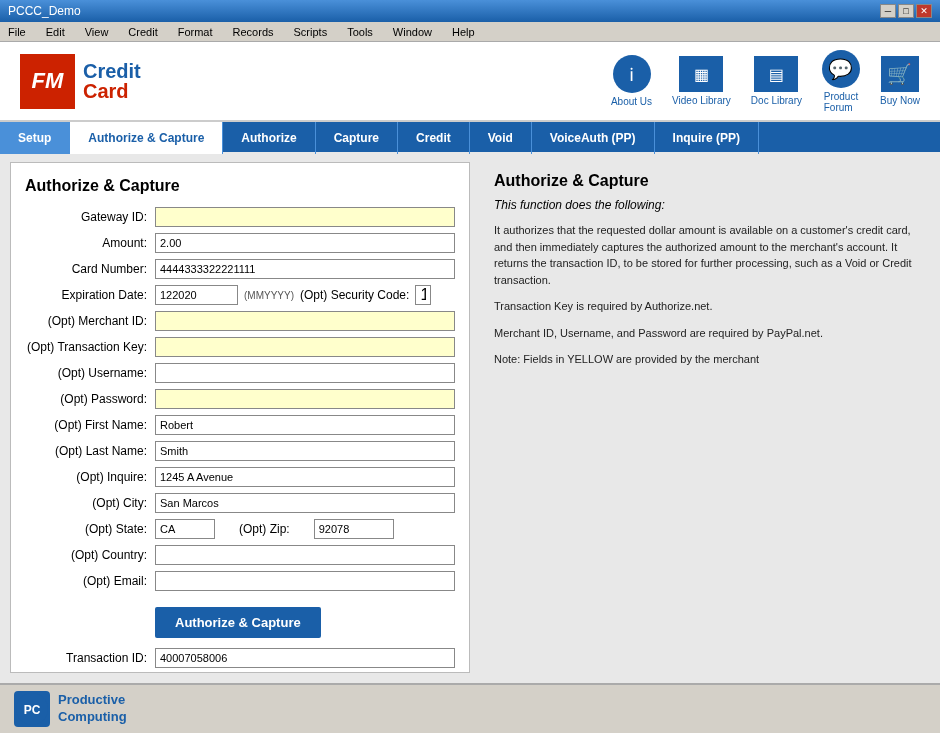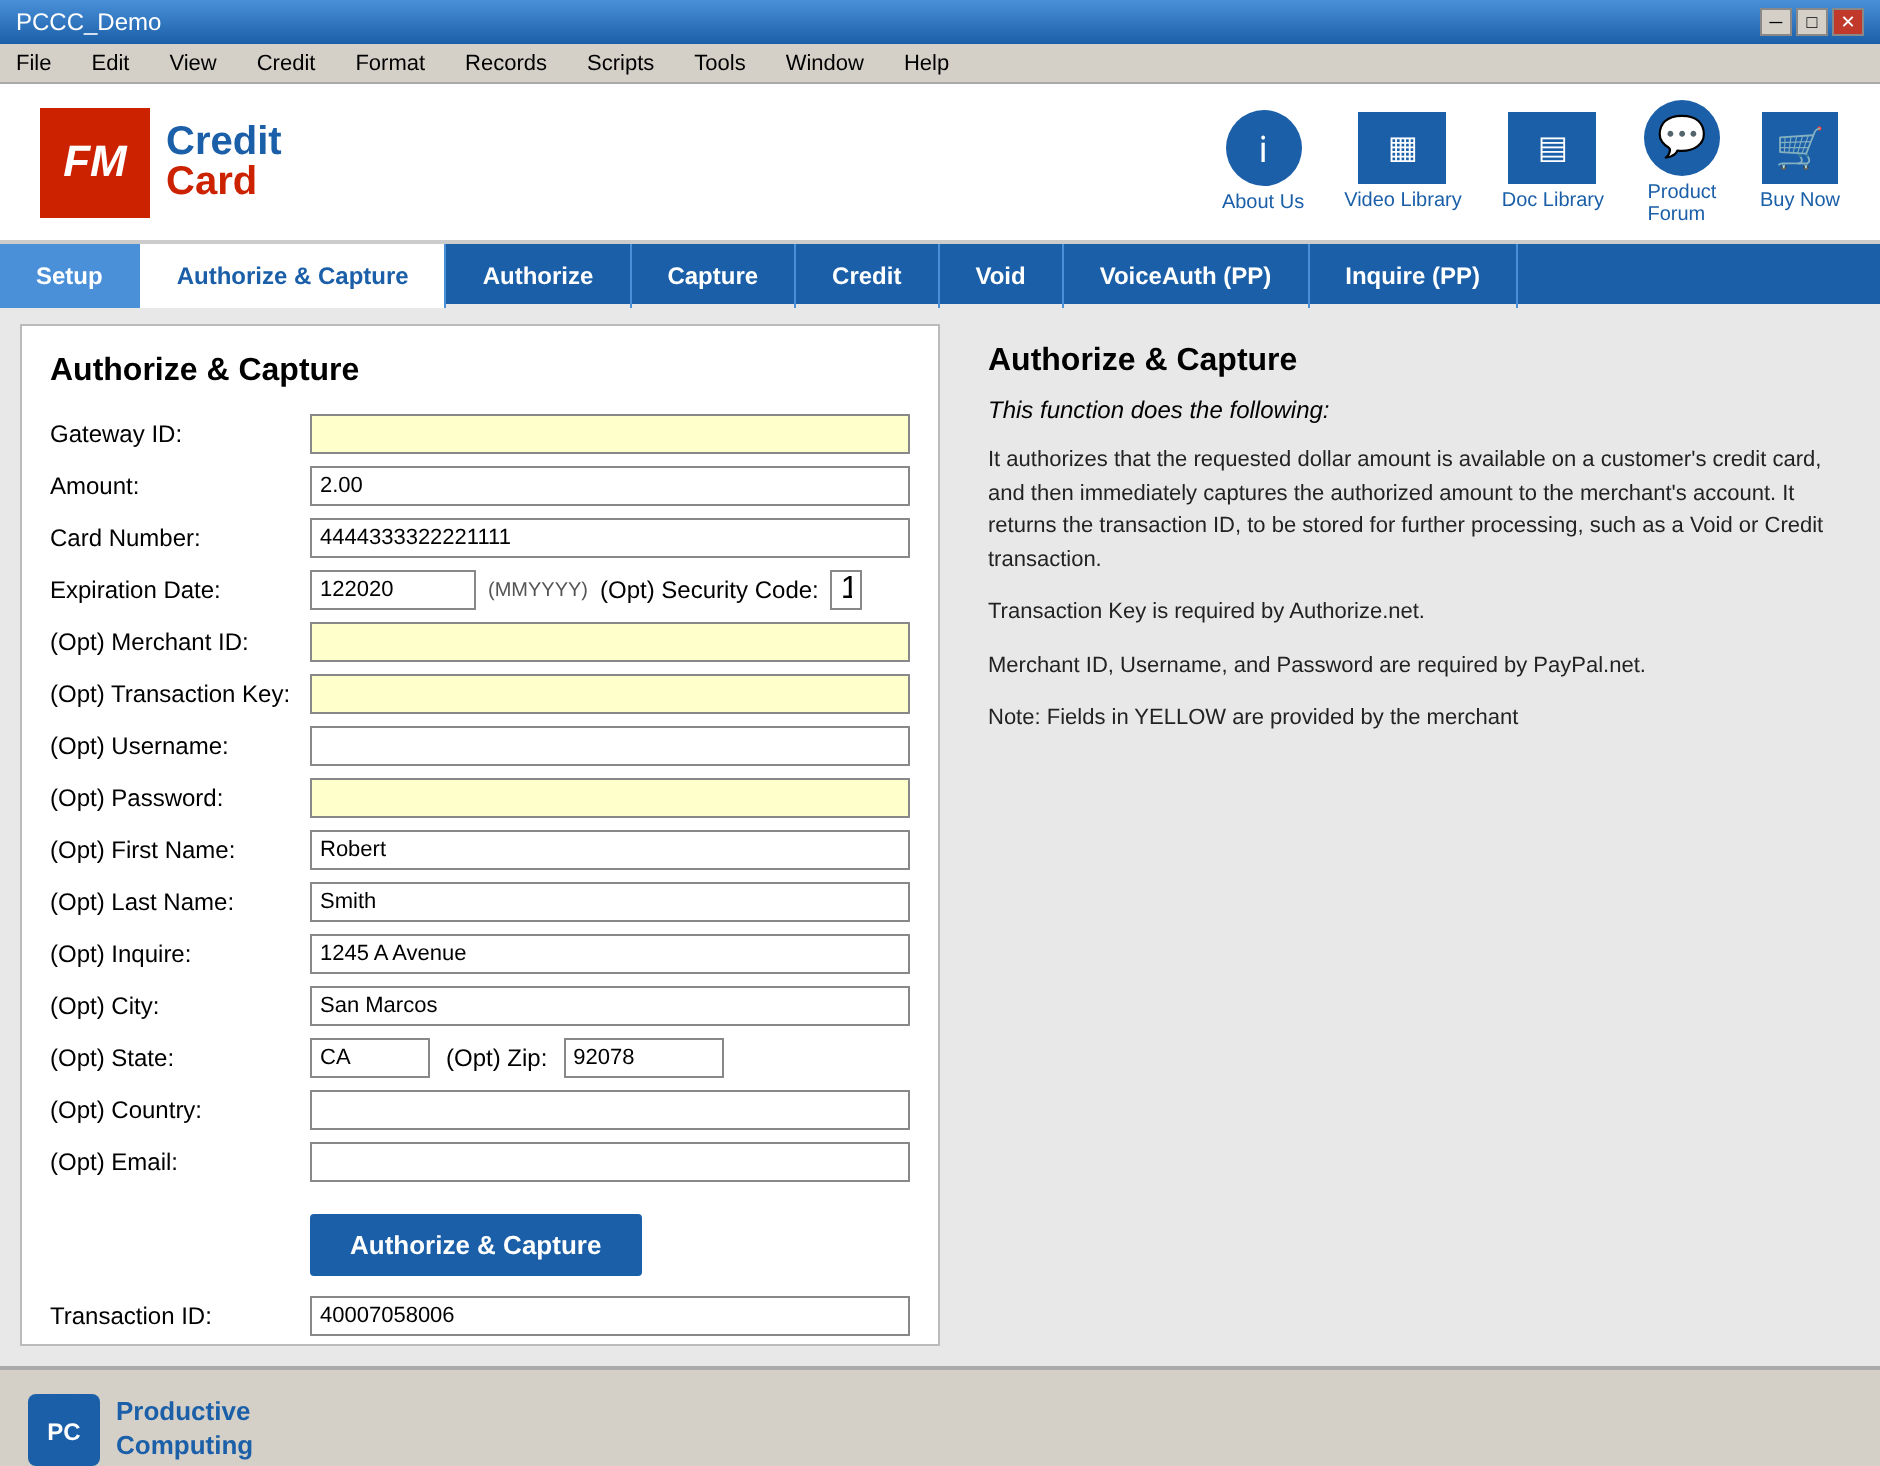--- a/index.html
+++ b/index.html
@@ -204,20 +204,21 @@
     .form-row {
       display: flex;
       align-items: center;
       margin-bottom: 6px;
     }
     .form-label {
       width: 130px;
       font-size: 12px;
       color: #000;
       flex-shrink: 0;
+      text-align: right;
       padding-right: 8px;
     }
     .form-input {
       flex: 1;
       height: 20px;
       border: 1px solid #888;
       padding: 1px 4px;
       font-size: 11px;
       background: white;
     }
@@ -249,21 +250,21 @@
       width: 16px;
       height: 20px;
       border: 1px solid #888;
       padding: 6px 4px;
       font-size: 16px;
       background: white;
     }
     .state-row {
       display: flex;
       align-items: center;
-      gap: 8px;
+      gap: 24px;
     }
     .state-input {
       width: 60px;
       height: 20px;
       border: 1px solid #888;
       padding: 1px 4px;
       font-size: 11px;
       background: white;
     }
     .zip-label {
@@ -312,21 +313,21 @@
       color: #222;
       margin-bottom: 10px;
       line-height: 1.5;
     }
 
     
     .footer {
       background: #d4d0c8;
       height: 50px;
       display: flex;
-      align-items: flex-end;
+      align-items: center;
       padding: 0 14px;
       border-top: 2px solid #aaa;
     }
     .footer-logo {
       display: flex;
       align-items: center;
       gap: 8px;
     }
     .footer-logo-icon {
       width: 36px;

